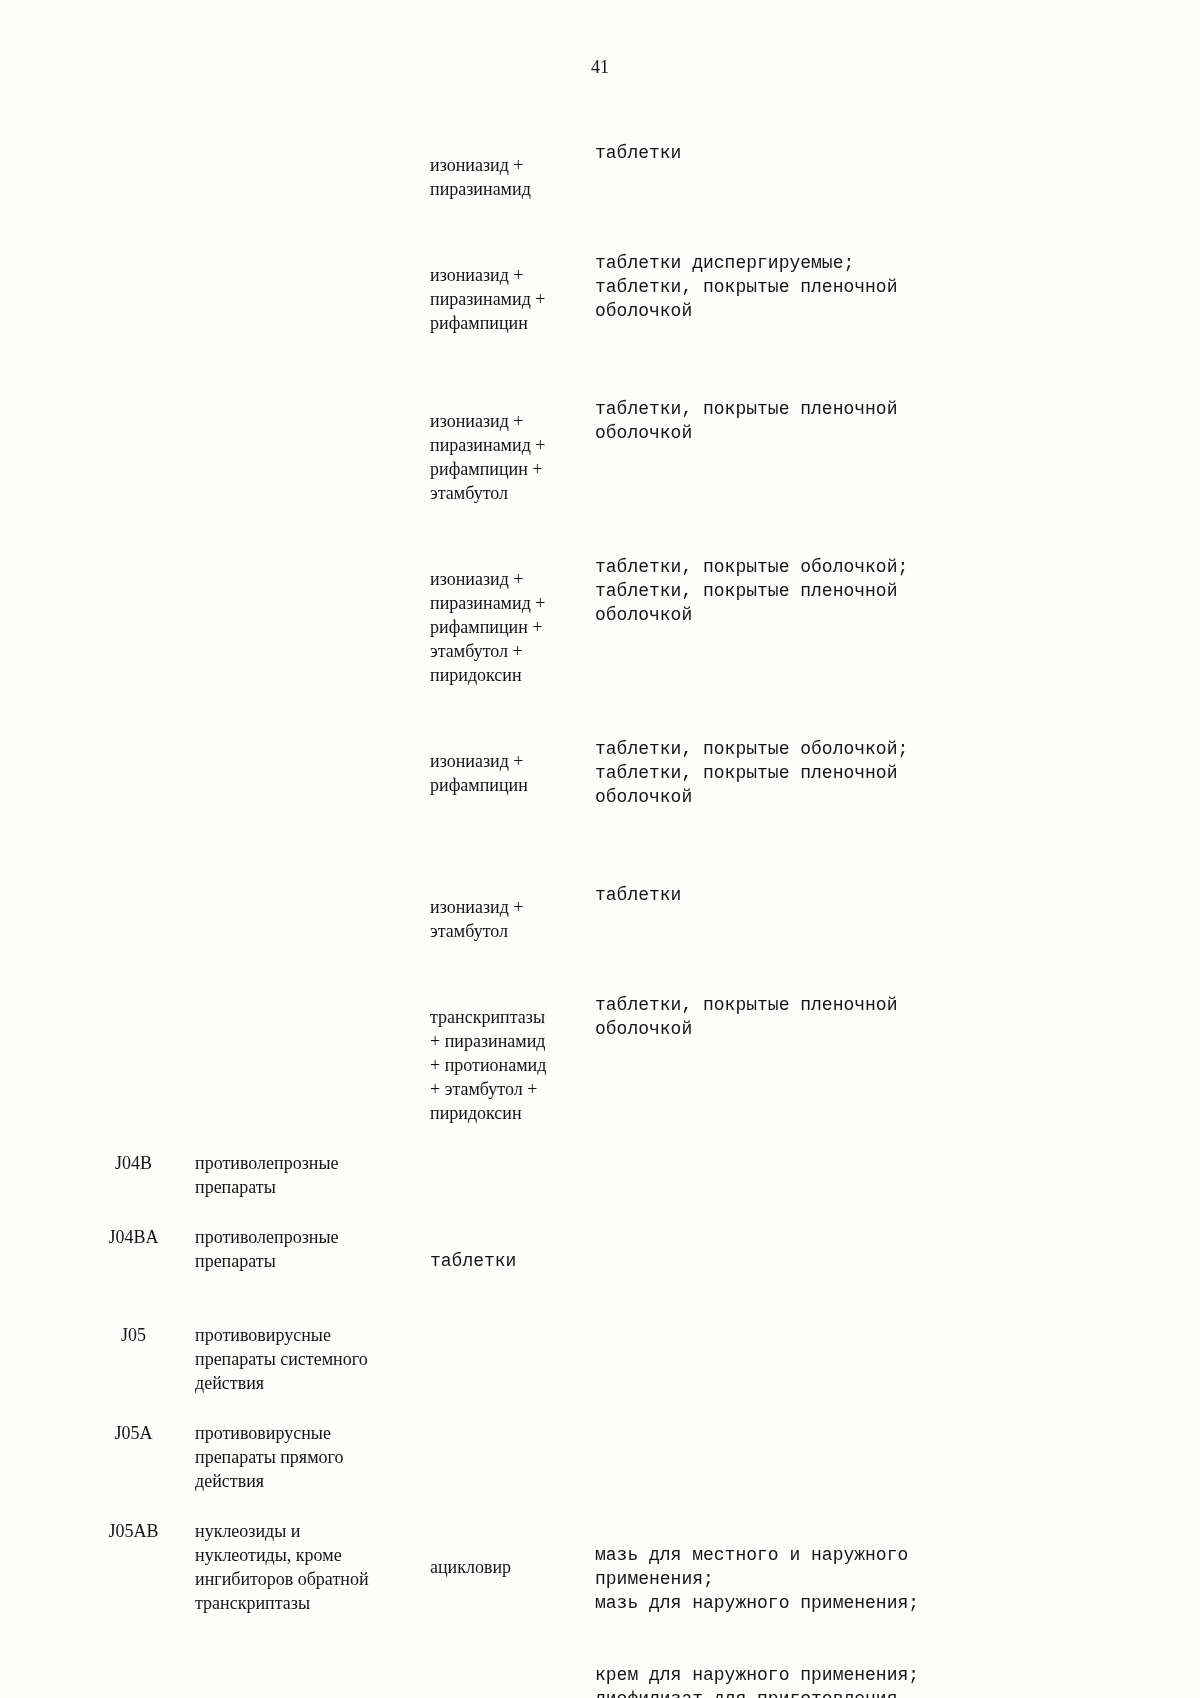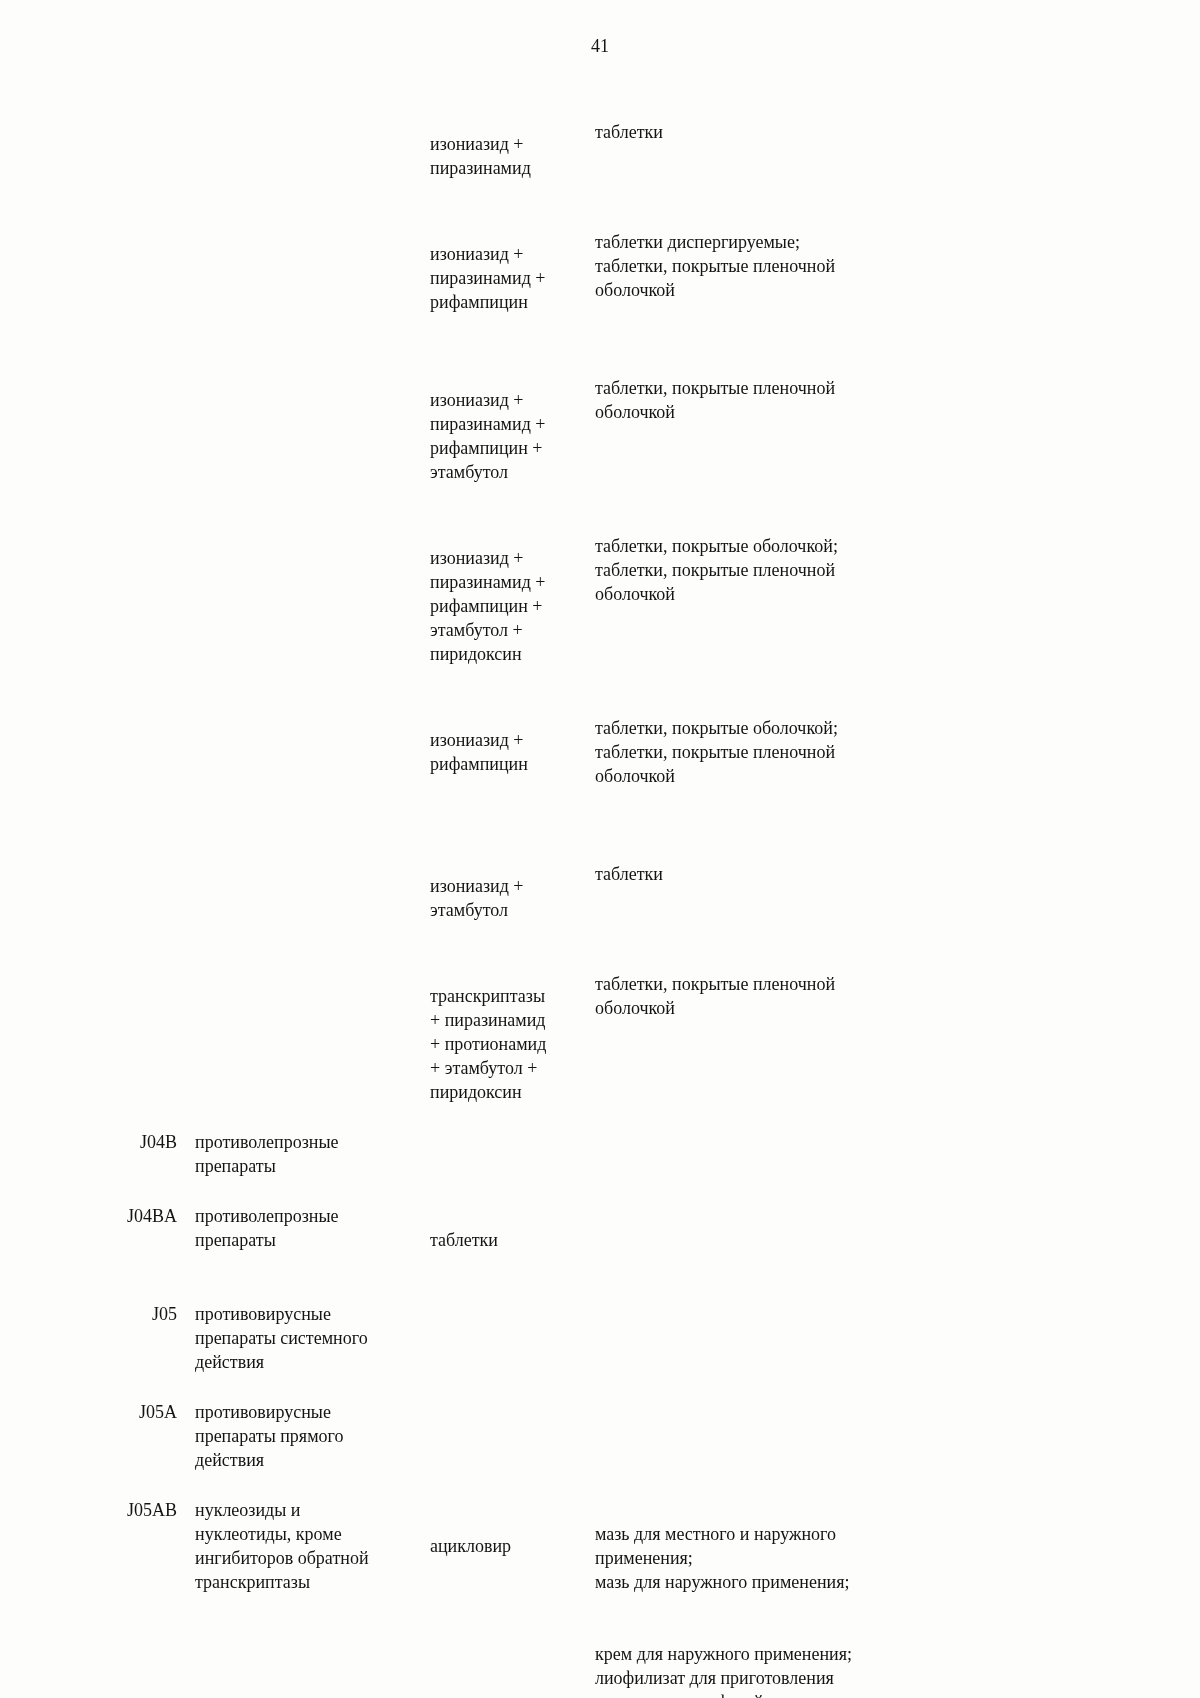--- a/index.html
+++ b/index.html
@@ -10,39 +10,39 @@
     background: #fdfdfc;
     color: #141414;
     font-family: "Liberation Serif", "DejaVu Serif", serif;
     font-size: 18px;
     line-height: 24px;
     overflow: hidden;
   }
   .page {
     width: 1200px;
     height: 1398px;
-    padding: 34px 90px 0 90px;
+    padding: 55px 90px 0 90px;
     position: relative;
   }
   .page-number {
     text-align: center;
     margin-bottom: 38px;
   }
   .drug-table { width: 100%; }
   .row {
     display: grid;
     grid-template-columns: 105px 235px 165px 1fr;
     margin-bottom: 26px;
   }
   .cell { white-space: pre-line; }
-  .cell.code { text-align: right; padding-right: 18px; }
+  .cell.code { text-align: center; padding-right: 18px; }
   .cell.category { padding-right: 14px; }
   .cell.drug { padding-right: 10px; margin-top: 36px; }
   .cell.forms { padding-right: 6px; }
-  .form-p { white-space: pre-line; }
+  .form-p { white-space: pre-line; font-family: Liberation Mono, monospace; }
   .form-p + .form-p { margin-top: 24px; }
 </style>
 </head>
 <body>
 
 <div class="page">
 
   <div class="page-number">41</div>
 
   <div class="drug-table">

